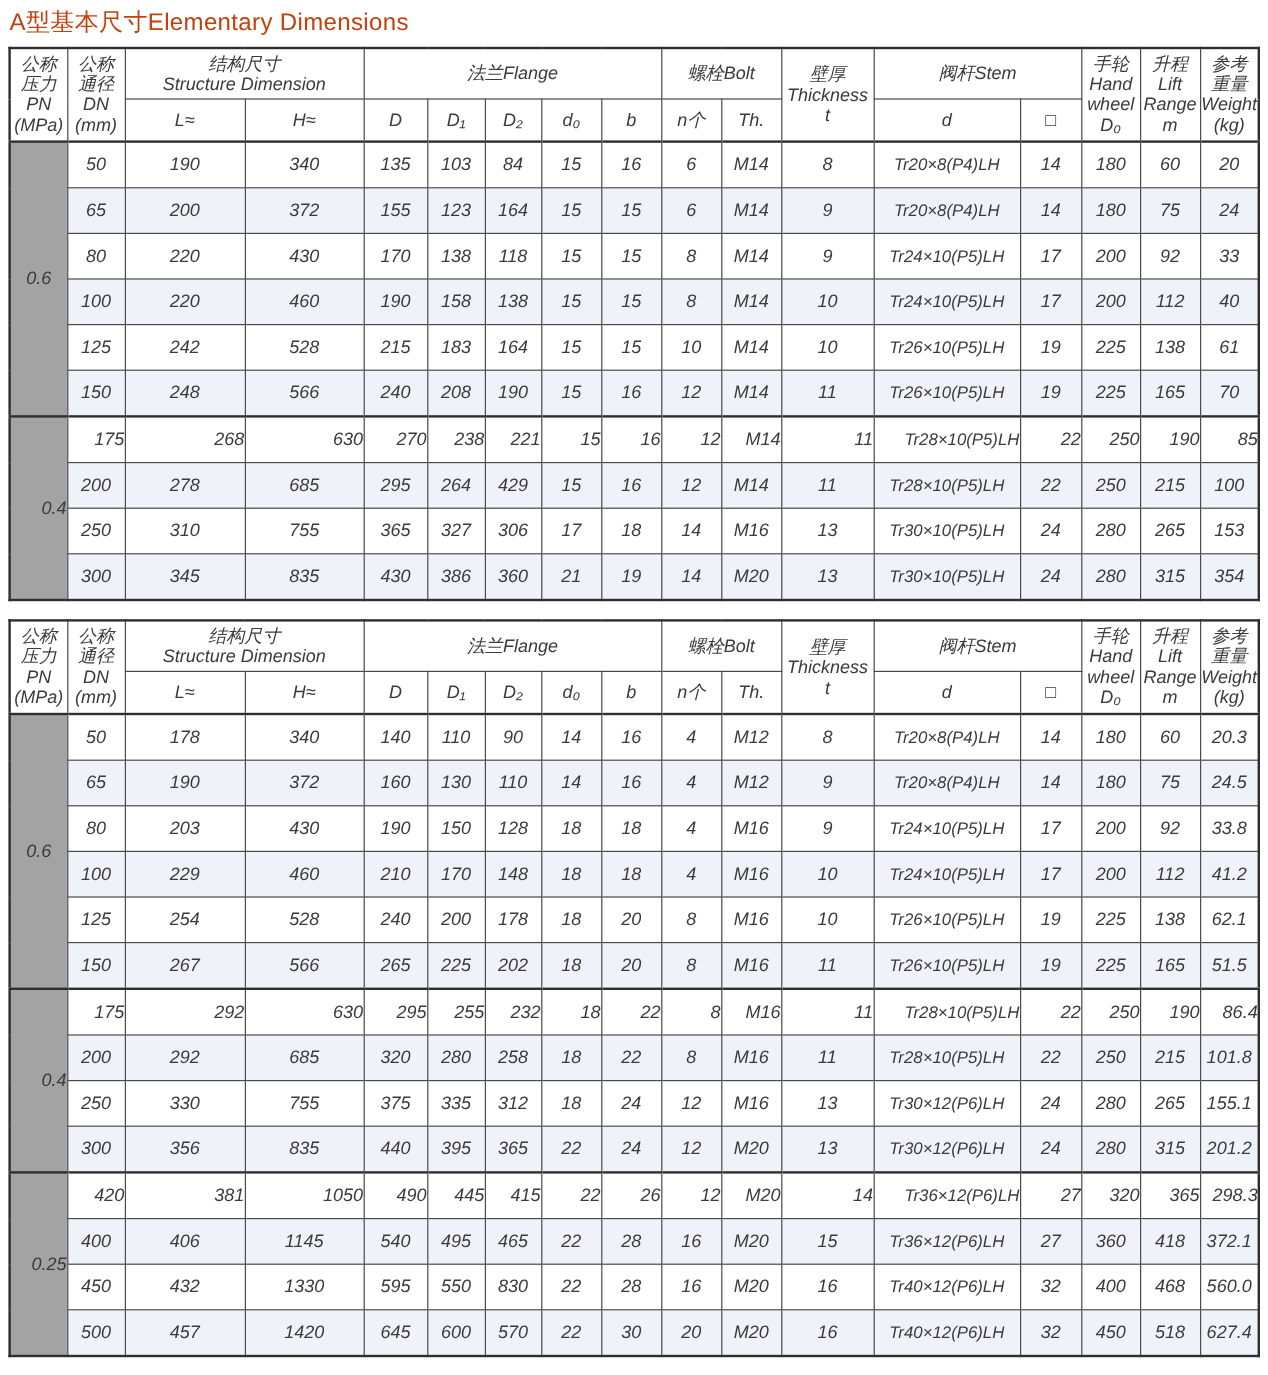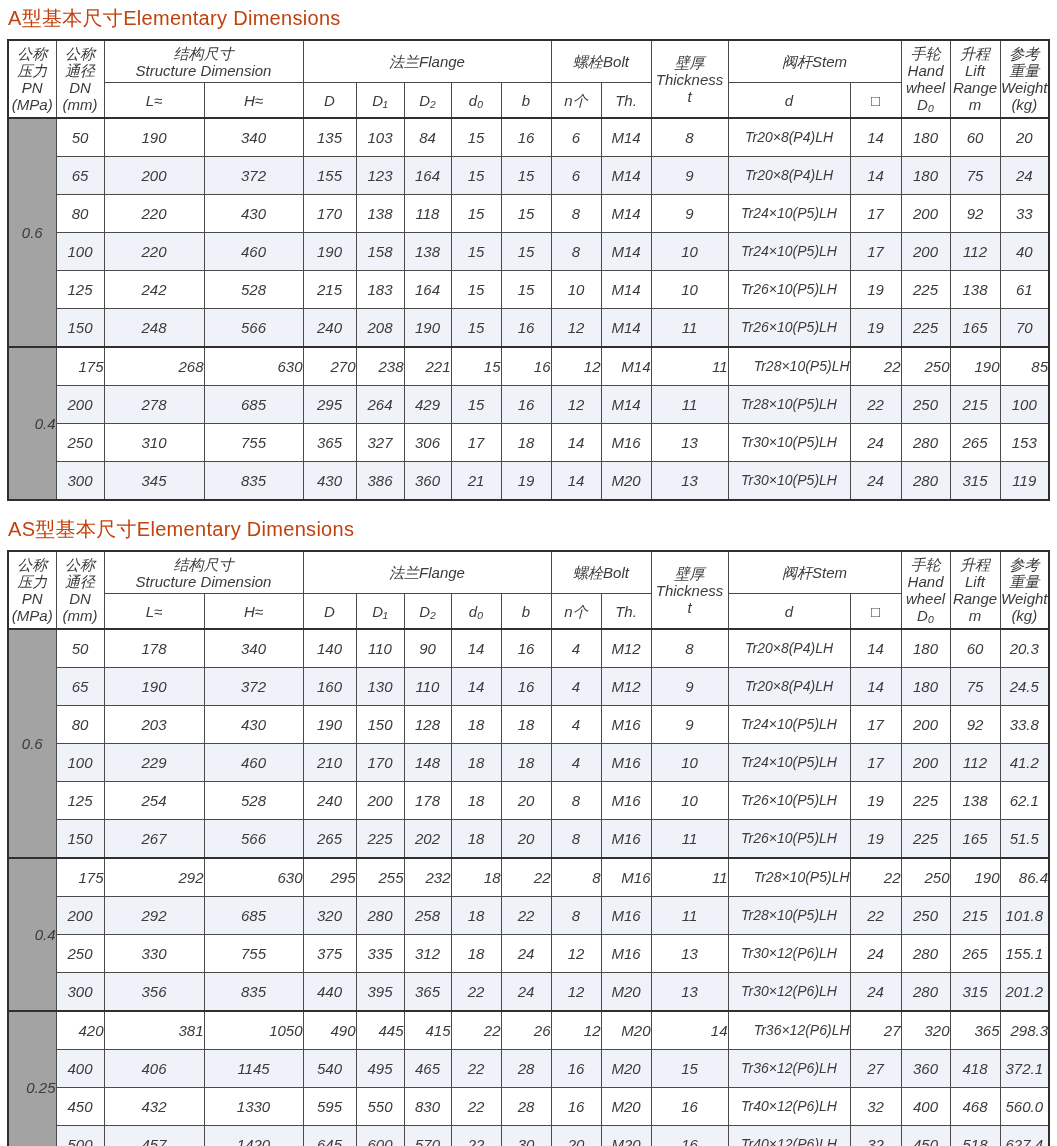--- a/index.html
+++ b/index.html
@@ -282,28 +282,27 @@
             <td>360</td>
             <td>21</td>
             <td>19</td>
             <td>14</td>
             <td>M20</td>
             <td>13</td>
             <td class="stem-col">Tr30×10(P5)LH</td>
             <td>24</td>
             <td>280</td>
             <td>315</td>
-            <td>119</td>
+            <td>354</td>
           </tr>
         </tbody>
     </table>
   </section>
 
   <section class="sec">
-    <h2 class="sec-title">AS型基本尺寸Elementary Dimensions</h2>
     <table class="spec">
       <colgroup>
         <col style="width:48px">
           <col style="width:48px">
           <col style="width:100px">
           <col style="width:99px">
         <col style="width:53px">
           <col style="width:48px">
           <col style="width:47px">
           <col style="width:50px">

